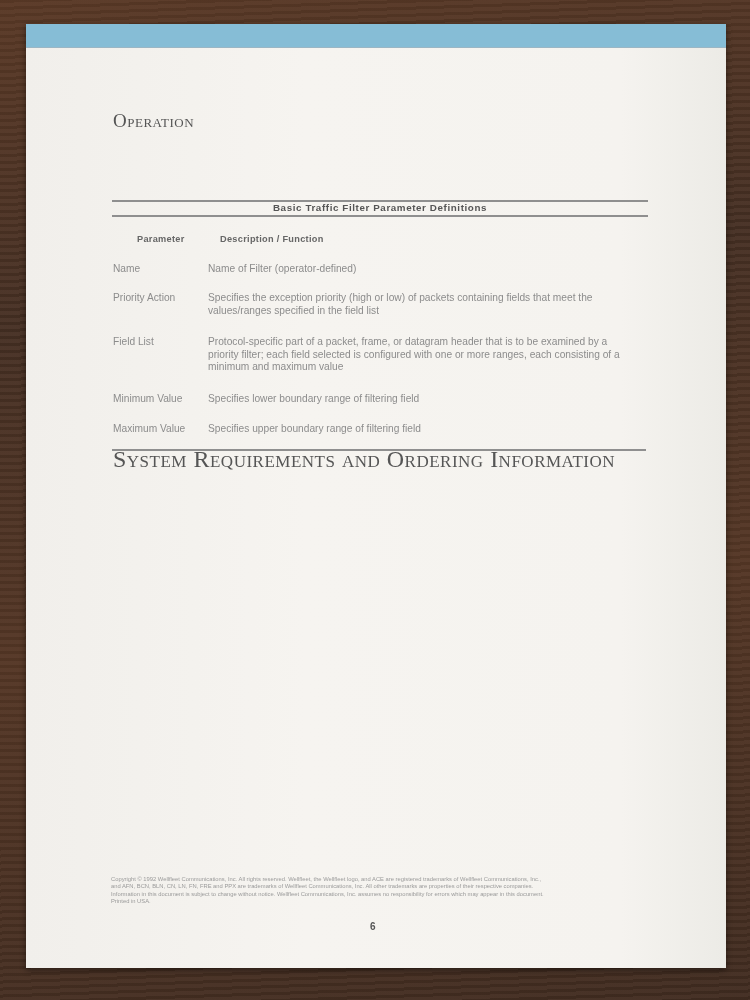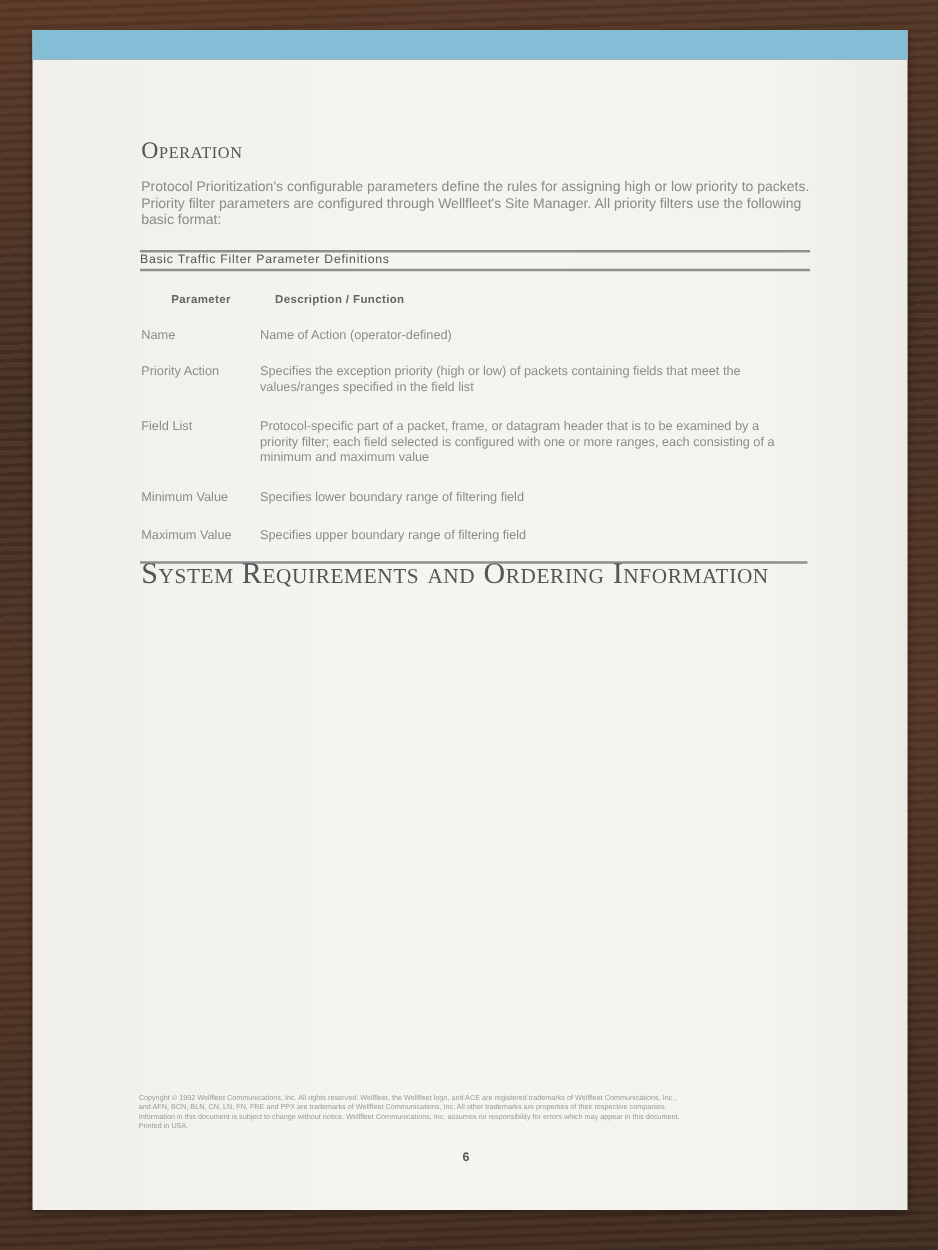--- a/index.html
+++ b/index.html
@@ -33,22 +33,22 @@
     position: absolute; left: 87px; width: 545px;
     font-size: 11.2px; line-height: 13px; color: #8a8a8a;
   }
   .p-op { top: 120px; }
   .p-sys { top: 481px; }
   .rule { position: absolute; left: 86px; height: 1.5px; background: #8f8f8f; }
   .r1 { top: 176px; width: 536px; }
   .r2 { top: 191px; width: 536px; }
   .r3 { top: 425px; width: 534px; }
   .table-title {
-    position: absolute; left: 86px; top: 178px; width: 536px; text-align: left;
-    font-size: 9.8px; font-weight: normal; color: #555; letter-spacing: 0.6px;
+    position: absolute; left: 86px; top: 178px; width: 536px; text-align: center;
+    font-size: 9.8px; font-weight: bold; color: #555; letter-spacing: 0.6px;
   }
   .col-head {
     position: absolute; top: 210px;
     font-size: 9.2px; font-weight: bold; color: #666; letter-spacing: 0.3px;
   }
   .ch-param { left: 87px; margin-left: 24px; }
   .ch-desc { left: 182px; padding-left: 12px; }
   .row { position: absolute; left: 87px; width: 540px; font-size: 10.2px; line-height: 12.7px; color: #8c8c8c; }
   .row .p { position: absolute; left: 0; top: 0; width: 111px; }
   .row .d { position: absolute; left: 95px; top: 0; width: 420px; }
@@ -60,32 +60,31 @@
     position: absolute; left: 344px; top: 897px; font-size: 10px; font-weight: bold; color: #555;
   }
 </style>
 </head>
 <body>
 
 <div class="page">
   <div class="band"></div>
 
   <div class="heading h-op">Operation</div>
-  <div class="para p-op">Protocol Prioritization's configurable parameters define the rules for assigning high or low priority to packets.  Priority filter parameters are configured through Wellfleet's Site Manager.  All priority filters use the following basic format:</div>
 
   <div class="rule r1"></div>
   <div class="table-title">Basic Traffic Filter Parameter Definitions</div>
   <div class="rule r2"></div>
 
   <div class="col-head ch-param">Parameter</div>
   <div class="col-head ch-desc">Description / Function</div>
 
   <div class="row" style="top:239px;">
     <div class="p">Name</div>
-    <div class="d">Name of Action (operator-defined)</div>
+    <div class="d">Name of Filter (operator-defined)</div>
   </div>
   <div class="row" style="top:268px;">
     <div class="p">Priority Action</div>
     <div class="d">Specifies the exception priority (high or low) of packets containing fields that meet the values/ranges specified in the field list</div>
   </div>
   <div class="row" style="top:312px;">
     <div class="p">Field List</div>
     <div class="d">Protocol-specific part of a packet, frame, or datagram header that is to be examined by a priority filter; each field selected is configured with one or more ranges, each consisting of a minimum and maximum value</div>
   </div>
   <div class="row" style="top:369px;">

